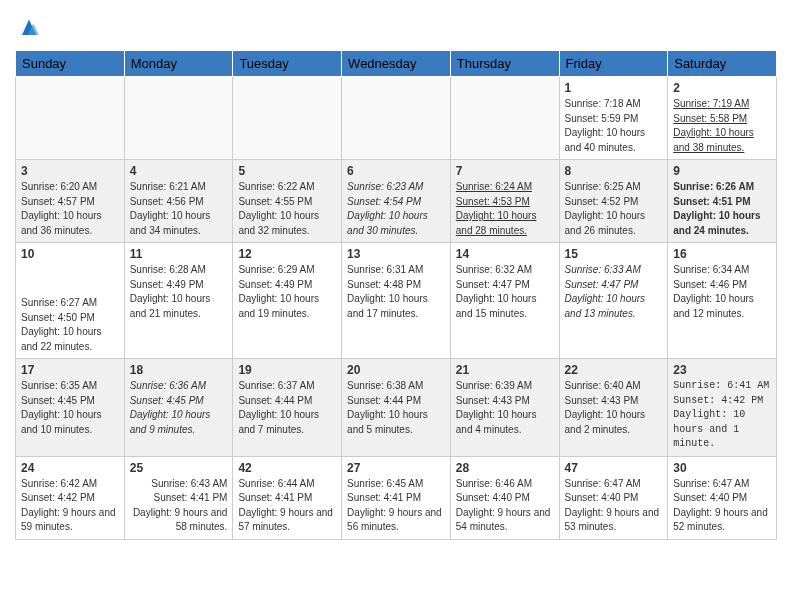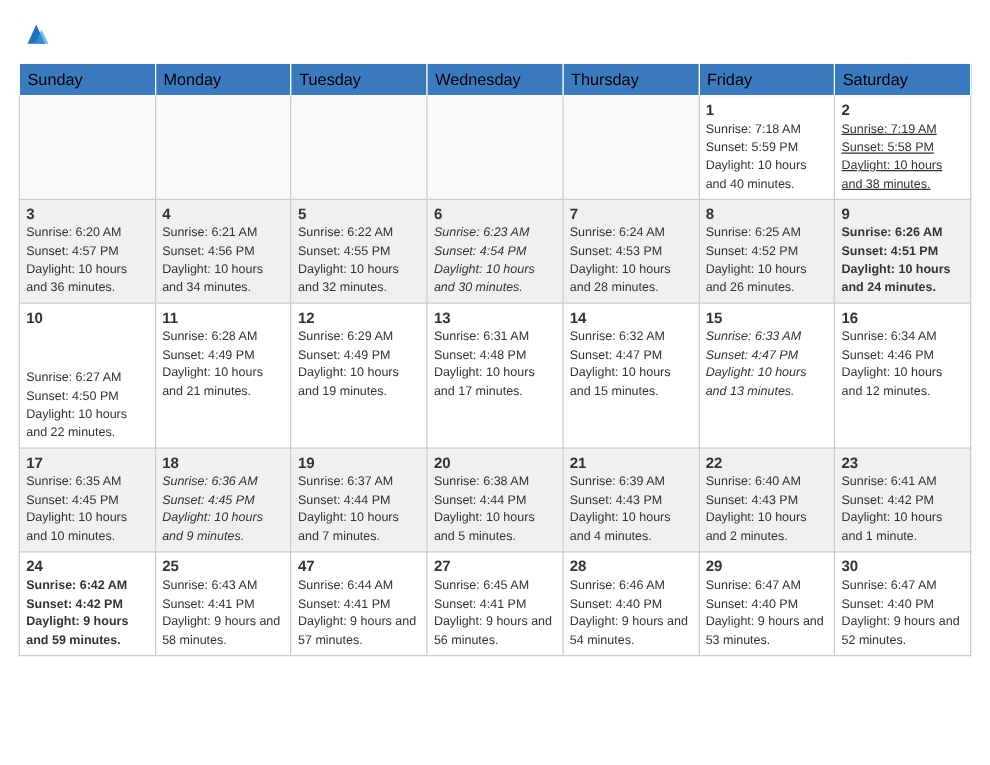--- a/index.html
+++ b/index.html
@@ -170,21 +170,21 @@
 Daylight: 10 hours and 32 minutes.</div>
         </td>
         <td>
           <span class="day-number">6</span>
           <div class="day-info" style="white-space: pre-line; font-style: italic;">Sunrise: 6:23 AM
 Sunset: 4:54 PM
 Daylight: 10 hours and 30 minutes.</div>
         </td>
         <td>
           <span class="day-number">7</span>
-          <div class="day-info" style="white-space: pre-line;">Sunrise: 6:24 AM
+          <div class="day-info" style="white-space: pre-line; text-decoration: underline;">Sunrise: 6:24 AM
 Sunset: 4:53 PM
 Daylight: 10 hours and 28 minutes.</div>
         </td>
         <td>
           <span class="day-number">8</span>
           <div class="day-info" style="white-space: pre-line;">Sunrise: 6:25 AM
 Sunset: 4:52 PM
 Daylight: 10 hours and 26 minutes.</div>
         </td>
         <td>
@@ -270,58 +270,58 @@
 Daylight: 10 hours and 4 minutes.</div>
         </td>
         <td>
           <span class="day-number">22</span>
           <div class="day-info" style="white-space: pre-line;">Sunrise: 6:40 AM
 Sunset: 4:43 PM
 Daylight: 10 hours and 2 minutes.</div>
         </td>
         <td>
           <span class="day-number">23</span>
-          <div class="day-info" style="white-space: pre-line;">Sunrise: 6:41 AM
+          <div class="day-info" style="white-space: pre-line; font-family: Liberation Mono, monospace;">Sunrise: 6:41 AM
 Sunset: 4:42 PM
 Daylight: 10 hours and 1 minute.</div>
         </td>
       </tr>
       <tr>
         <td>
           <span class="day-number">24</span>
-          <div class="day-info" style="white-space: pre-line; font-weight: bold;">Sunrise: 6:42 AM
+          <div class="day-info" style="white-space: pre-line;">Sunrise: 6:42 AM
 Sunset: 4:42 PM
 Daylight: 9 hours and 59 minutes.</div>
         </td>
         <td>
           <span class="day-number">25</span>
-          <div class="day-info" style="white-space: pre-line;">Sunrise: 6:43 AM
+          <div class="day-info" style="white-space: pre-line; text-align: right;">Sunrise: 6:43 AM
 Sunset: 4:41 PM
 Daylight: 9 hours and 58 minutes.</div>
         </td>
         <td>
-          <span class="day-number">47</span>
+          <span class="day-number">42</span>
           <div class="day-info" style="white-space: pre-line;">Sunrise: 6:44 AM
 Sunset: 4:41 PM
 Daylight: 9 hours and 57 minutes.</div>
         </td>
         <td>
           <span class="day-number">27</span>
           <div class="day-info" style="white-space: pre-line;">Sunrise: 6:45 AM
 Sunset: 4:41 PM
 Daylight: 9 hours and 56 minutes.</div>
         </td>
         <td>
           <span class="day-number">28</span>
           <div class="day-info" style="white-space: pre-line;">Sunrise: 6:46 AM
 Sunset: 4:40 PM
 Daylight: 9 hours and 54 minutes.</div>
         </td>
         <td>
-          <span class="day-number">29</span>
+          <span class="day-number">47</span>
           <div class="day-info" style="white-space: pre-line;">Sunrise: 6:47 AM
 Sunset: 4:40 PM
 Daylight: 9 hours and 53 minutes.</div>
         </td>
         <td>
           <span class="day-number">30</span>
           <div class="day-info" style="white-space: pre-line;">Sunrise: 6:47 AM
 Sunset: 4:40 PM
 Daylight: 9 hours and 52 minutes.</div>
         </td>

